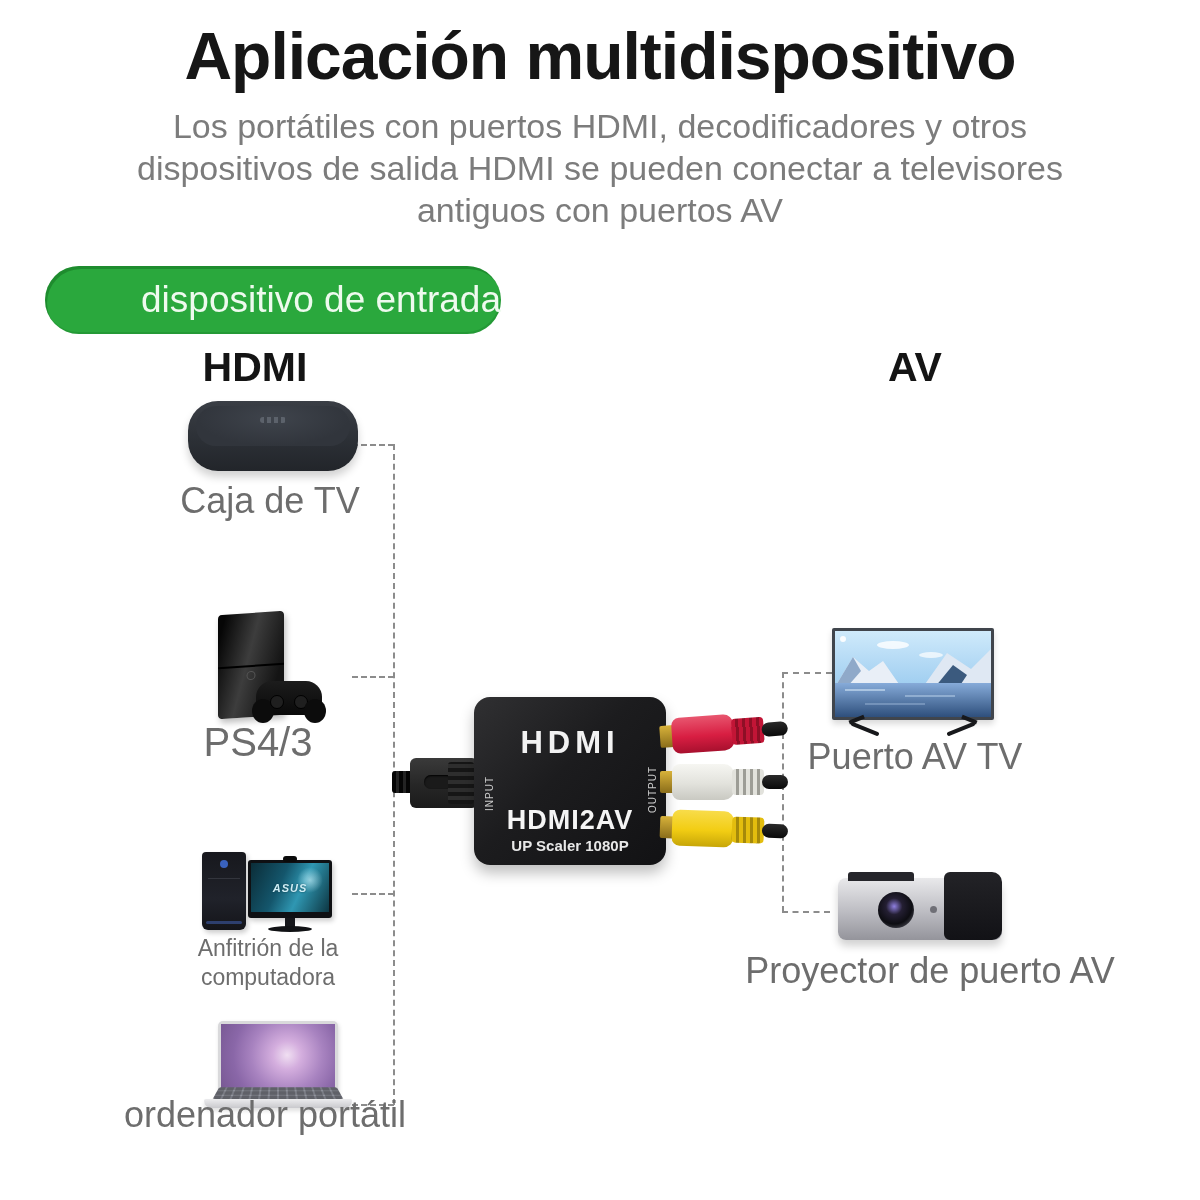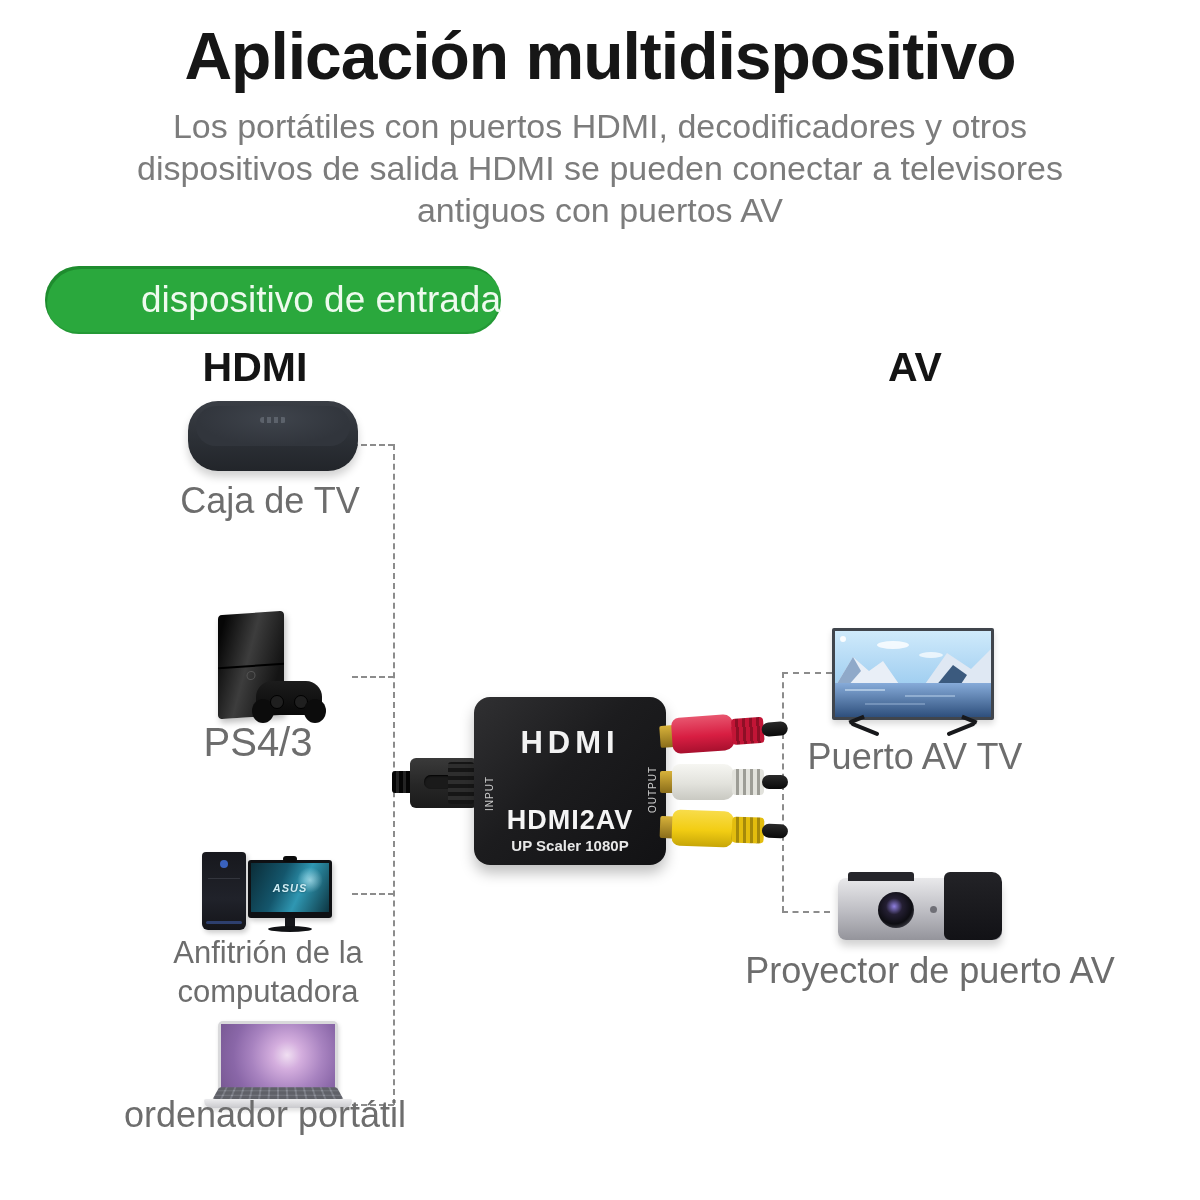--- a/index.html
+++ b/index.html
@@ -22,21 +22,21 @@
   .port-label{position:absolute;top:344px;font-size:41px;font-weight:bold;color:#141414;text-align:center;}
   .port-hdmi{left:45px;width:420px;}
   .port-av{left:705px;width:420px;}
 
   
   .hline{position:absolute;border-top:2px dashed #8c8c8c;height:0;}
   .vline{position:absolute;border-left:2px dashed #8c8c8c;width:0;}
 
   
   .dev-label{position:absolute;text-align:center;color:#6d6d6d;font-size:36px;}
-  .two-line{white-space:pre-line;font-size:31px;line-height:1.25;}
+  .two-line{white-space:pre-line;font-size:23px;line-height:1.25;}
 
   
   .tvbox{position:absolute;left:188px;top:401px;width:170px;height:70px;border-radius:30px;
          background:linear-gradient(180deg,#3a3e45 0%,#2c3036 55%,#22252a 100%);
          box-shadow:0 6px 8px rgba(0,0,0,.18);}
   .tvbox .top{position:absolute;left:8px;top:5px;right:8px;height:40px;border-radius:22px;
               background:radial-gradient(ellipse at 50% 30%,#3f444c 0%,#31353c 70%);}
   .tvbox .logo{position:absolute;left:50%;top:16px;transform:translateX(-50%);
                width:26px;height:6px;border-radius:3px;
                background:repeating-linear-gradient(90deg,#5c626b 0 4px,transparent 4px 7px);}

